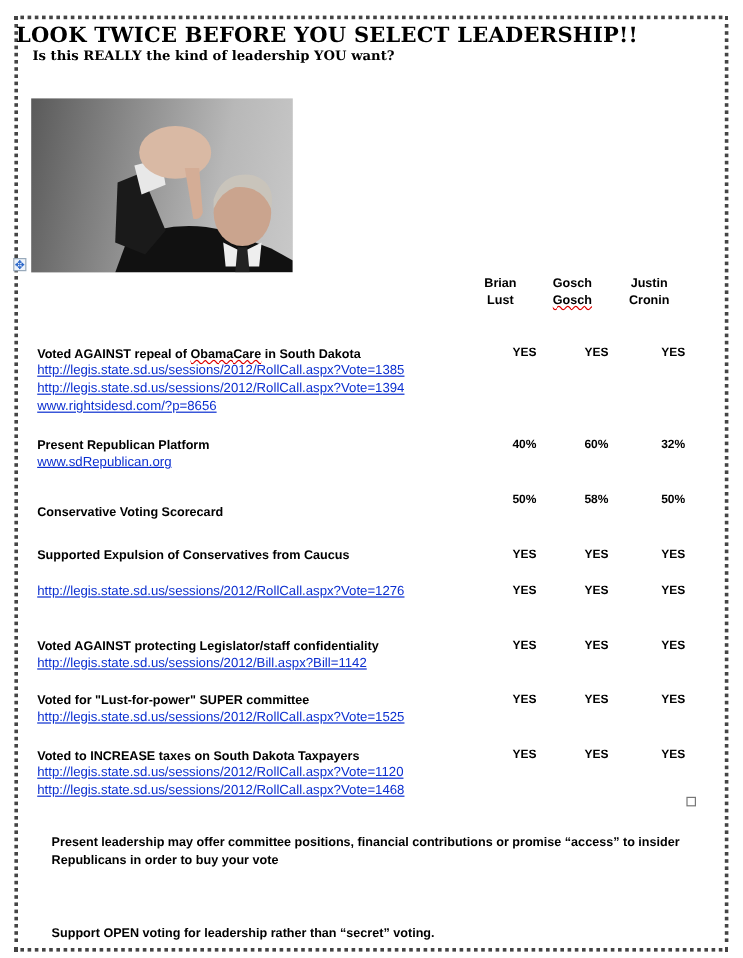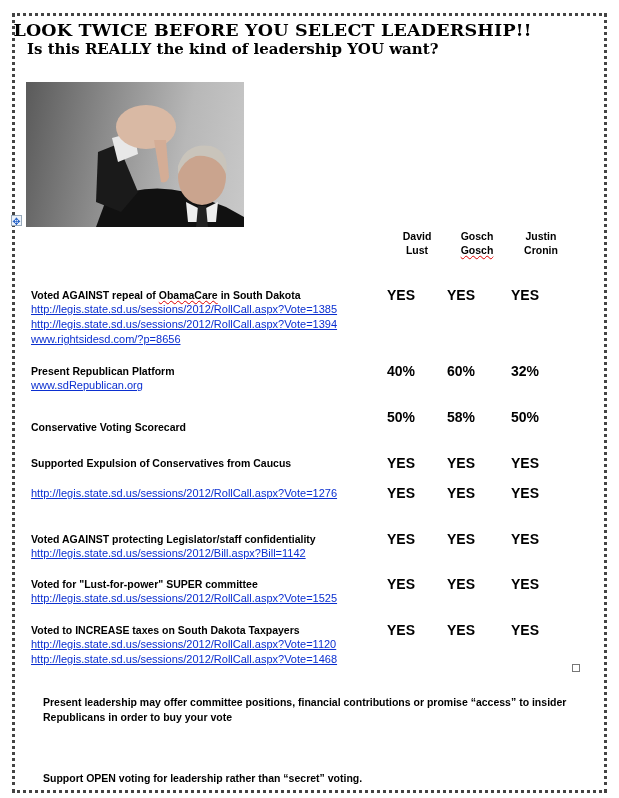--- a/index.html
+++ b/index.html
@@ -1,31 +1,31 @@
 <!DOCTYPE html>
 <html><head>
 <meta charset="utf-8">
 <style>
   html, body { margin:0; padding:0; background:#fff; }
   body { width:619px; height:798px; position:relative; overflow:hidden; font-family:"Liberation Sans", sans-serif; color:#000; }
   .border-b { position:absolute; left:12px; top:13px; width:595px; height:780px; box-sizing:border-box;
     border:3px dotted #444; }
   .title { position:absolute; left:0; width:545px; top:20px; text-align:center;
     font-family:"DejaVu Serif", serif; font-weight:bold; font-size:17.5px; letter-spacing:0.2px; }
-  .subtitle { position:absolute; left:27px; top:40px; font-family:"DejaVu Serif", serif; font-weight:bold; font-size:15px; }
+  .subtitle { position:absolute; left:27px; top:40px; font-family:"DejaVu Serif", serif; font-weight:bold; font-size:11px; }
   .photo { position:absolute; left:26px; top:82px; width:218px; height:145px; overflow:hidden;
     background:linear-gradient(100deg,#5a5a5a 0%,#8a8a8a 35%,#b8b8b8 70%,#c9c9c9 100%); }
   .move-handle { position:absolute; left:11px; top:215px; width:11px; height:11px; border:1px solid #9ab;
     background:#eef4fb; color:#2a66c9; font-size:10px; line-height:11px; text-align:center; box-sizing:border-box; }
   .col-head { position:absolute; top:229px; width:60px; text-align:center; font-weight:bold; font-size:10.5px; line-height:14px; }
   .gosch-u { text-decoration: underline wavy #d00; text-decoration-thickness:1px; }
   .row-label { position:absolute; left:31px; font-weight:bold; font-size:10.5px; line-height:14px; white-space:nowrap; }
   .link { display:block; color:#0b2fd0; text-decoration:underline; font-weight:normal; font-size:11px; line-height:15px; }
   .obama-u { text-decoration: underline wavy #d00; text-decoration-thickness:1px; }
-  .val { position:absolute; width:60px; text-align:left; font-weight:bold; font-size:14px; line-height:14px; }
+  .val { position:absolute; width:60px; text-align:right; font-weight:bold; font-size:10px; line-height:14px; }
   .end-mark { position:absolute; left:572px; top:664px; width:6px; height:6px; border:1px solid #777; }
   .footer { position:absolute; left:27px; top:679px; font-weight:bold; font-size:10.5px; line-height:14.5px; width:570px; }
   .footer p { margin:16px; }
   .gap { height:14.5px; }
 </style>
 </head>
 <body>
 
 <div class="border-b"></div>
 
@@ -49,21 +49,21 @@
     <path d="M152 84 Q160 60 185 64 Q204 70 200 92 Q192 72 170 74 Q158 78 152 92 Z" fill="#c9c4bb"></path>
 
     <path d="M160 120 L176 128 L192 120 L190 140 L162 140 Z" fill="#eee"></path>
     <path d="M172 124 L180 124 L182 145 L170 145 Z" fill="#222"></path>
   </svg>
 </div>
 
 <div class="move-handle">✥</div>
 
 <div class="col-head" style="left:387px;">
-  <div>David</div>
+  <div>Brian</div>
   <div>Lust</div>
 </div>
 <div class="col-head" style="left:447px;">
   <div>Gosch</div>
   <div><span class="gosch-u">Gosch</span></div>
 </div>
 <div class="col-head" style="left:511px;">
   <div>Justin</div>
   <div>Cronin</div>
 </div>

